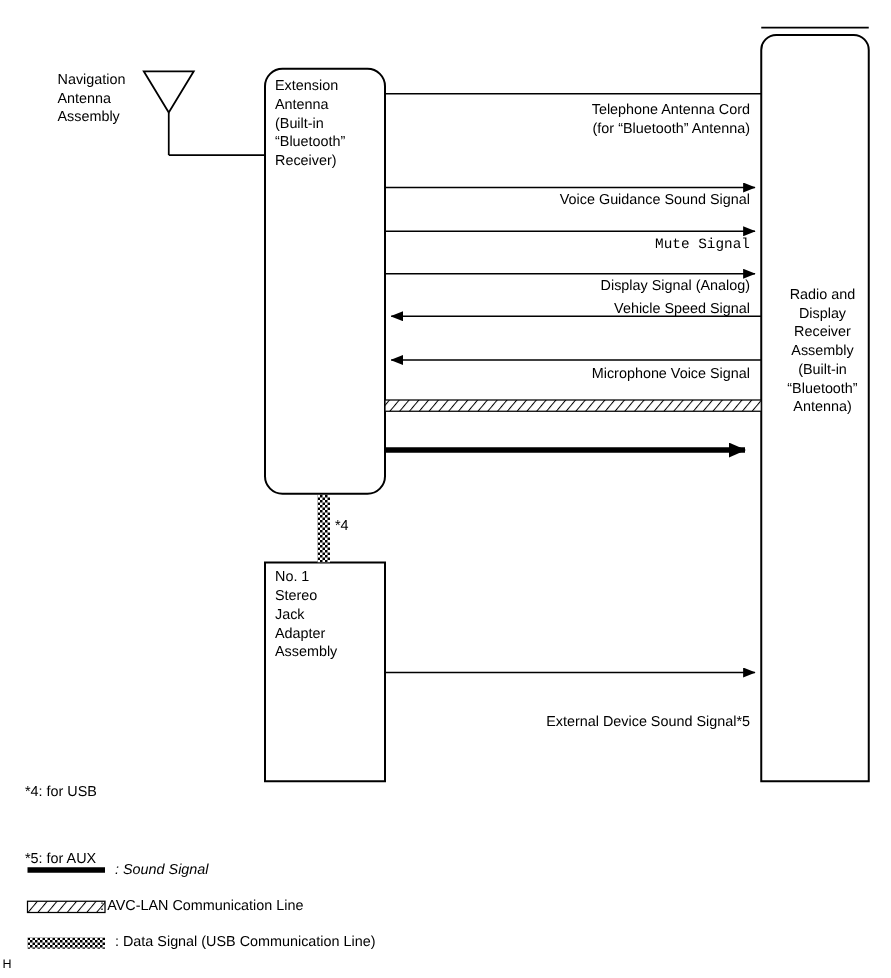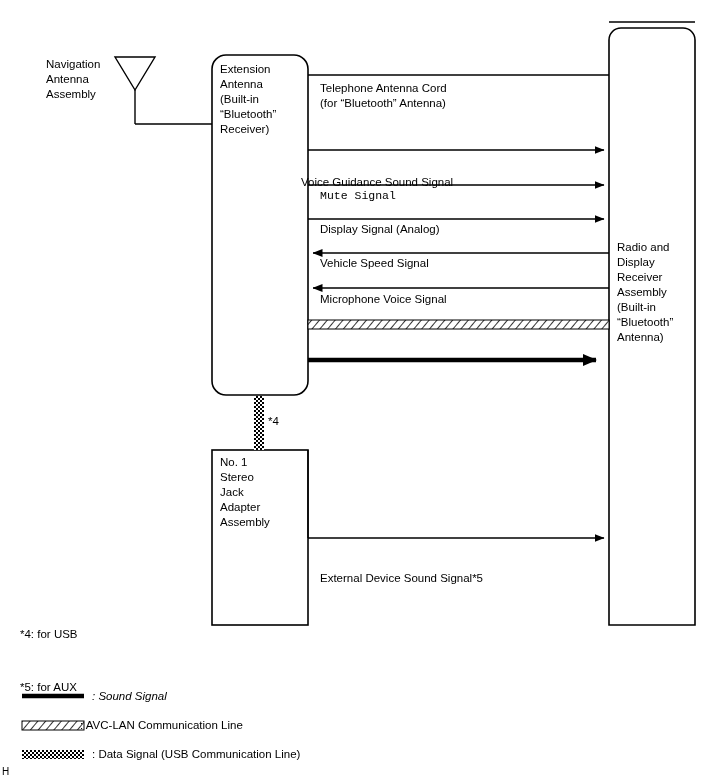--- a/index.html
+++ b/index.html
@@ -23,21 +23,21 @@
     height: 782px;
   }
   .lbl {
     position: absolute;
     font-size: 11.5px;
     line-height: 15px;
     color: #000;
     white-space: pre-line;
   }
   .lbl-center {
-    text-align: left;
+    text-align: right;
   }
   .legend-text {
     position: absolute;
     font-size: 11.5px;
     line-height: 15px;
   }
   .corner-h {
     position: absolute;
     left: 2px;
     top: 766px;
@@ -135,38 +135,38 @@
 (Built-in
 “Bluetooth”
 Receiver)</div>
 
 <div class="lbl" style="left:220px; top:455px; width:86px;">No. 1
 Stereo
 Jack
 Adapter
 Assembly</div>
 
-<div class="lbl" style="left:617px; top:240px; width:82px;">Radio and
+<div class="lbl" style="left:617px; top:229px; width:82px;text-align:center;">Radio and
 Display
 Receiver
 Assembly
 (Built-in
 “Bluetooth”
 Antenna)</div>
 
 <div class="lbl lbl-center" style="left:320px; top:81px; width:280px;">Telephone Antenna Cord
 (for “Bluetooth” Antenna)</div>
 
-<div class="lbl lbl-center" style="left:301px; top:153px; width:280px;margin-top:22px;">Voice Guidance Sound Signal</div>
+<div class="lbl lbl-center" style="left:320px; top:153px; width:280px;">Voice Guidance Sound Signal</div>
 
 <div class="lbl lbl-center" style="left:320px; top:188px; width:280px;font-family:Liberation Mono, monospace;">Mute Signal</div>
 
 <div class="lbl lbl-center" style="left:320px; top:222px; width:280px;">Display Signal (Analog)</div>
 
-<div class="lbl lbl-center" style="left:320px; top:256px; width:280px;">Vehicle Speed Signal</div>
+<div class="lbl lbl-center" style="left:320px; top:240px; width:280px;">Vehicle Speed Signal</div>
 
 <div class="lbl lbl-center" style="left:320px; top:292px; width:280px;">Microphone Voice Signal</div>
 
 <div class="lbl lbl-center" style="left:320px; top:571px; width:280px;">External Device Sound Signal*5</div>
 
 <div class="lbl" style="left:268px; top:414px; width:30px;">*4</div>
 
 <div class="lbl" style="left:20px; top:627px; width:200px;">*4: for USB</div>
 
 <div class="lbl" style="left:20px; top:656px; width:200px;margin-top:24px;">*5: for AUX</div>

